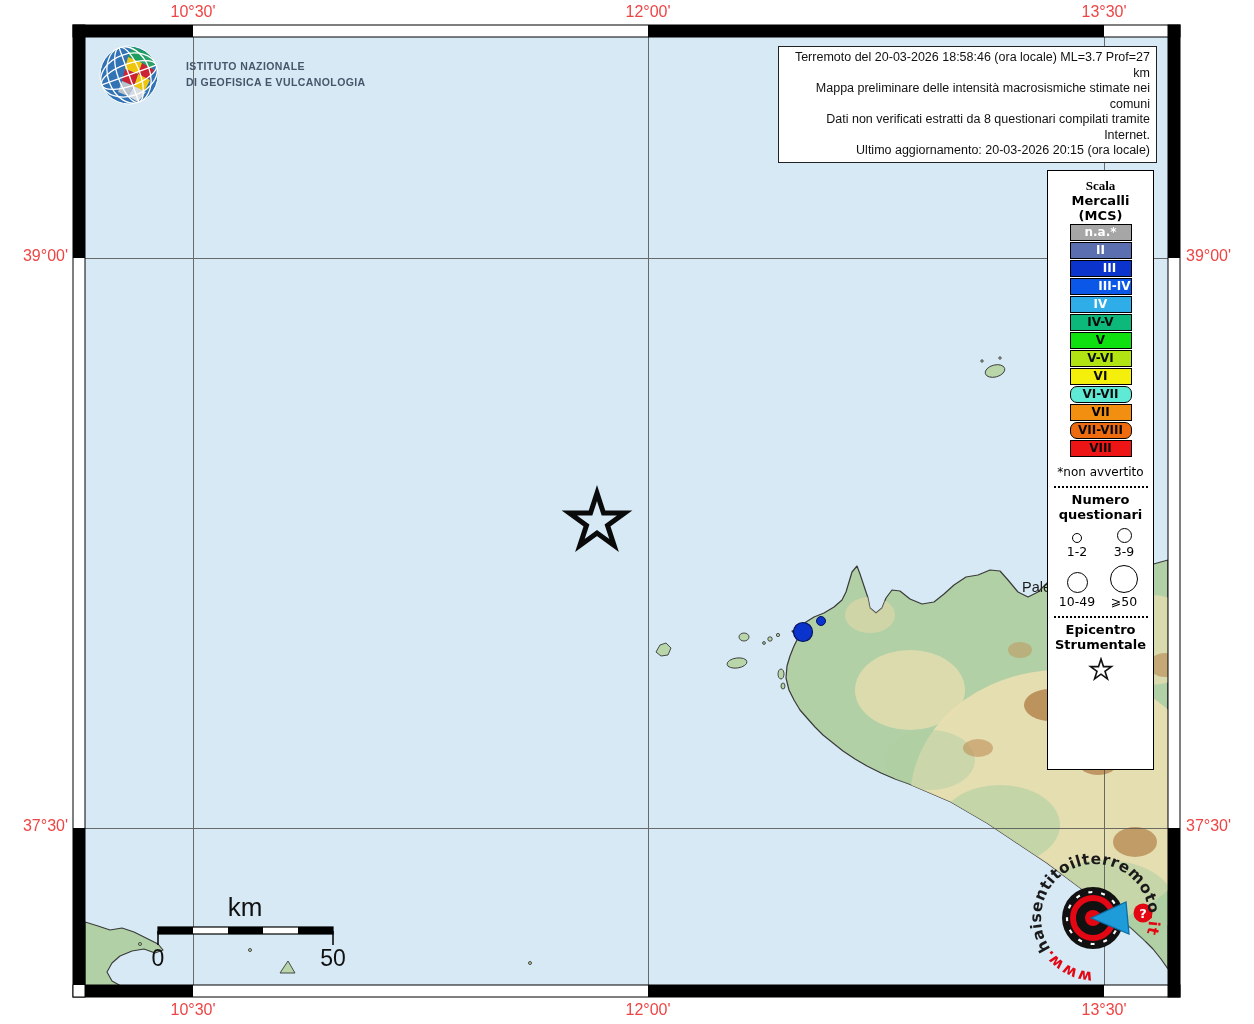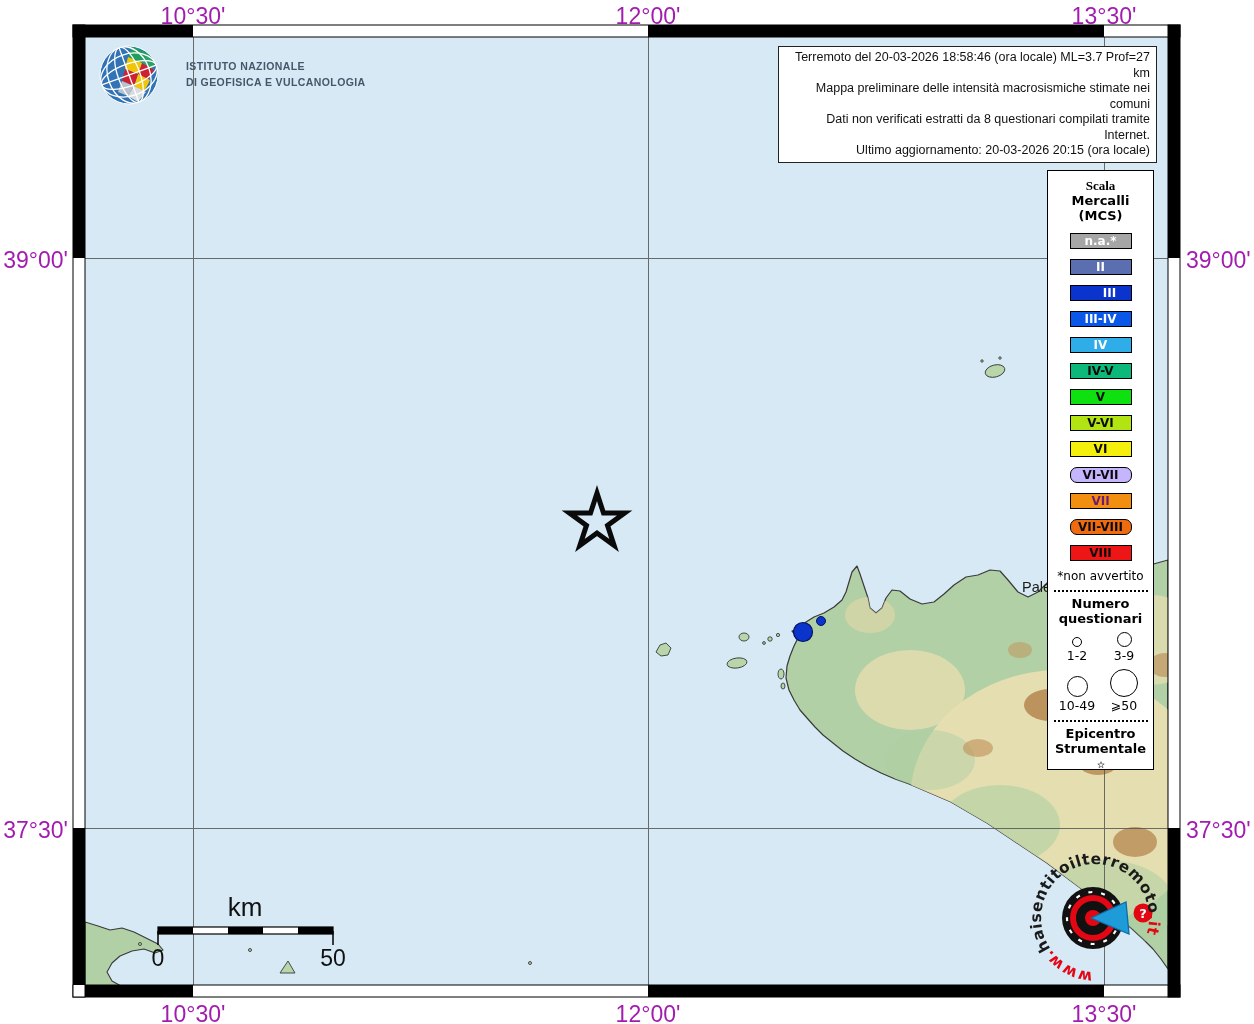--- a/index.html
+++ b/index.html
@@ -1,39 +1,39 @@
 <!DOCTYPE html>
 <html><head>
 <meta charset="utf-8">
 <style>
   html,body{margin:0;padding:0;background:#ffffff;}
   #canvas{position:relative;width:1254px;height:1024px;background:#ffffff;overflow:hidden;
           font-family:"Liberation Sans",sans-serif;}
   svg{display:block;}
   
-  .ax{position:absolute;font-size:23px;color:#a21caf;white-space:nowrap;}
+  .ax{position:absolute;font-size:16px;color:#ef4444;white-space:nowrap;}
   .ax-top{top:3px;transform:translateX(-50%);}
   .ax-bot{top:1001px;transform:translateX(-50%);}
   .ax-left{left:0;width:68px;text-align:right;}
   .ax-right{left:1186px;text-align:left;}
   
   #ingv{position:absolute;left:98px;top:44px;display:flex;align-items:center;gap:26px;}
   #ingv .name{font-family:"Liberation Sans",sans-serif;font-weight:bold;font-size:10.5px;
               color:#46566a;letter-spacing:.4px;line-height:1.5;}
   
   #infobox{position:absolute;left:778px;top:46px;width:379px;box-sizing:border-box;
            background:#ffffff;border:1px solid #222;padding:3px 6px;font-size:12.5px;
            line-height:15.5px;color:#111;text-align:right;}
   
   #legend{position:absolute;left:1047px;top:170px;width:107px;height:600px;box-sizing:border-box;
           background:#ffffff;border:1.5px solid #000;display:flex;flex-direction:column;
           align-items:center;font-family:"DejaVu Sans","Liberation Sans",sans-serif;}
   #legend .ttl{font-weight:bold;font-size:13px;line-height:15px;text-align:center;color:#000;}
   #legend .ttl.first{margin-top:7px;font-family:Liberation Serif, serif;}
-  .sw{width:62px;height:17px;box-sizing:border-box;border:1.6px solid #000;margin-top:10px;
+  .sw{width:62px;height:17px;box-sizing:border-box;border:1.6px solid #000;margin-top:1px;
       font-weight:bold;font-size:12px;line-height:14px;text-align:center;}
   .foot{font-size:12px;color:#000;margin-top:8px;font-family:"DejaVu Sans",sans-serif;}
   .divider{width:94px;border-top:2px dotted #000;margin:7px 0 4px 0;}
   .qgrid{display:grid;grid-template-columns:47px 47px;justify-items:center;align-items:end;row-gap:1px;}
   .qc{border:1.6px solid #000;border-radius:50%;background:#fff;}
   .qlbl{font-size:12.5px;color:#000;font-family:"DejaVu Sans",sans-serif;}
 </style>
 </head>
 <body>
 
@@ -209,28 +209,28 @@
   </div>
 
   <div id="legend">
     <div class="ttl first">Scala</div>
     <div class="ttl">Mercalli</div>
     <div class="ttl">(MCS)</div>
 
     <div class="sw" style="background: rgb(166, 166, 166); color: rgb(255, 255, 255);">n.a.*</div>
     <div class="sw" style="background: rgb(91, 111, 176); color: rgb(255, 255, 255);">II</div>
     <div class="sw" style="background: rgb(11, 52, 204); color: rgb(255, 255, 255); padding-left: 18px;">III</div>
-    <div class="sw" style="background: rgb(10, 87, 232); color: rgb(255, 255, 255);">III-IV</div>
+    <div class="sw" style="background: rgb(10, 87, 232); color: rgb(255, 255, 255); text-align: right;">III-IV</div>
     <div class="sw" style="background: rgb(47, 173, 232); color: rgb(255, 255, 255);">IV</div>
     <div class="sw" style="background: rgb(12, 184, 122); color: rgb(10, 10, 10);">IV-V</div>
     <div class="sw" style="background: rgb(15, 224, 15); color: rgb(10, 10, 10);">V</div>
     <div class="sw" style="background: rgb(178, 228, 20); color: rgb(10, 10, 10);">V-VI</div>
     <div class="sw" style="background: rgb(244, 240, 12); color: rgb(10, 10, 10);">VI</div>
-    <div class="sw" style="background: #c4b5fd; color: rgb(10, 10, 10); border-radius: 7px;">VI-VII</div>
-    <div class="sw" style="background: rgb(242, 143, 16); color: #701a75;">VII</div>
+    <div class="sw" style="background: #5eead4; color: rgb(10, 10, 10); border-radius: 7px;">VI-VII</div>
+    <div class="sw" style="background: rgb(242, 143, 16); color: #000000;">VII</div>
     <div class="sw" style="background: rgb(239, 107, 16); color: rgb(10, 10, 10); border-radius: 7px;">VII-VIII</div>
     <div class="sw" style="background: rgb(237, 21, 21); color: rgb(10, 10, 10);">VIII</div>
 
     <div class="foot">*non avvertito</div>
     <div class="divider"></div>
 
     <div class="ttl">Numero</div>
     <div class="ttl" style="margin-bottom:6px">questionari</div>
 
     <div class="qgrid">

